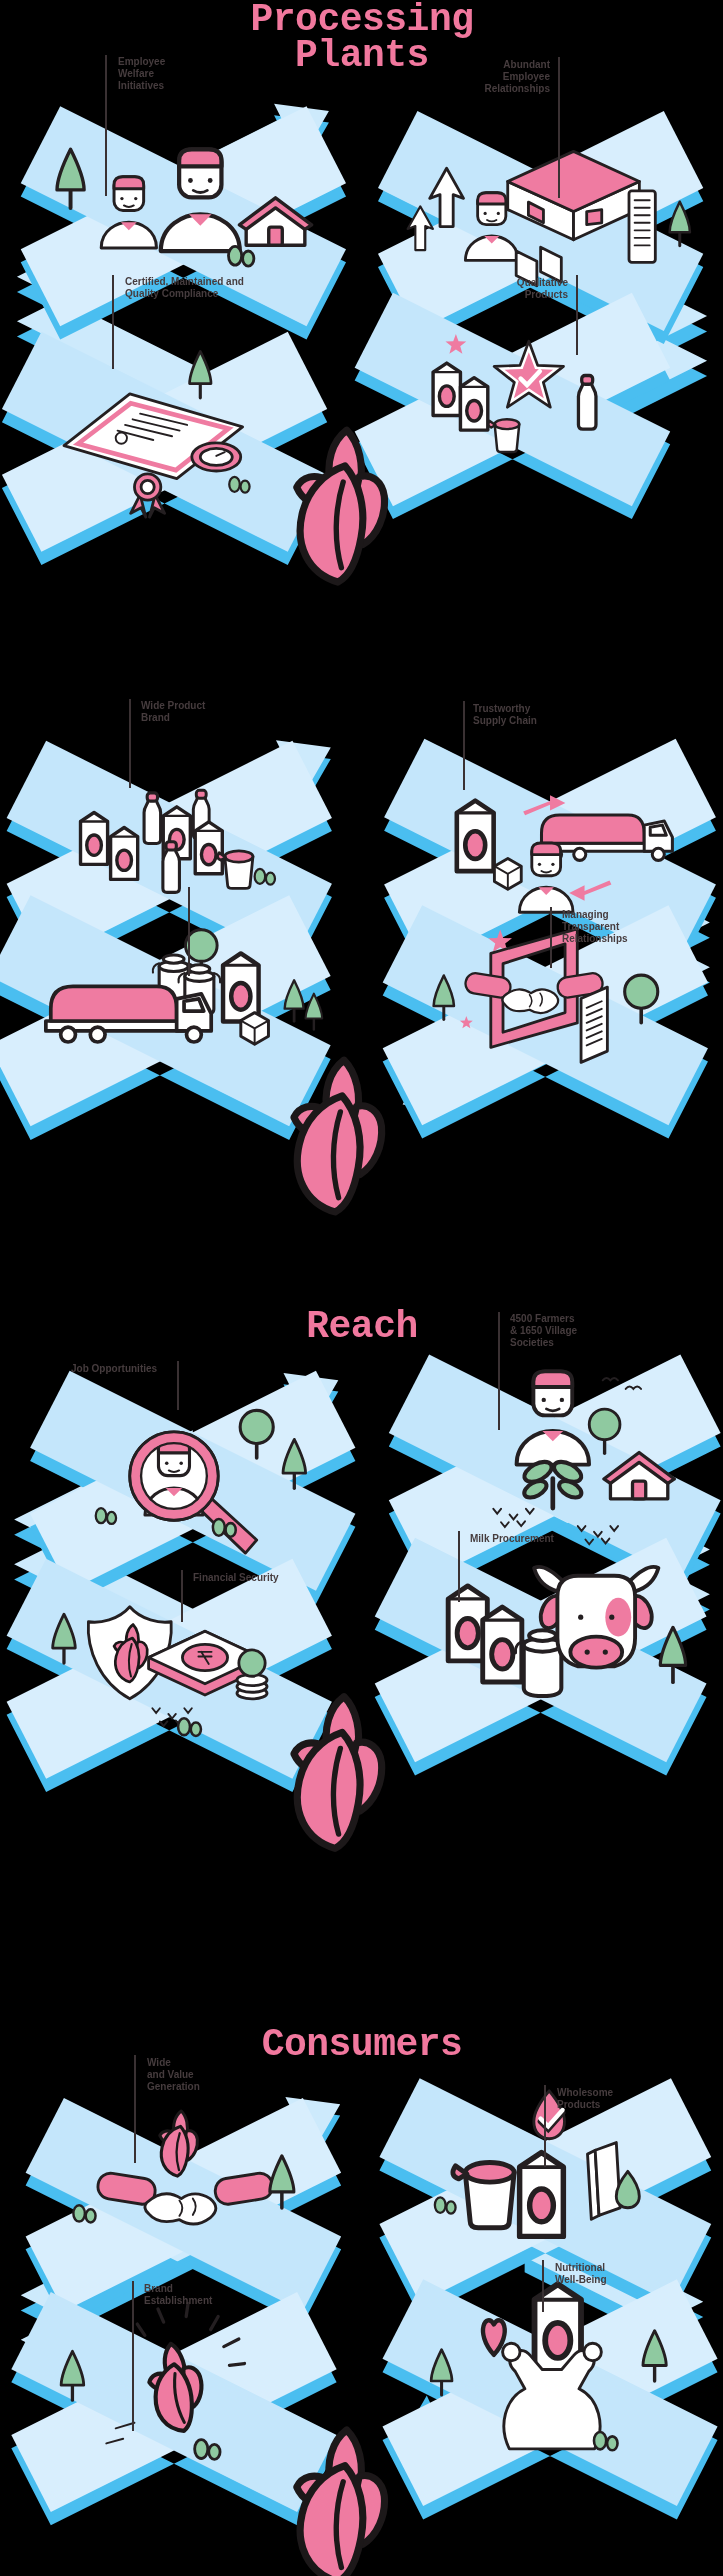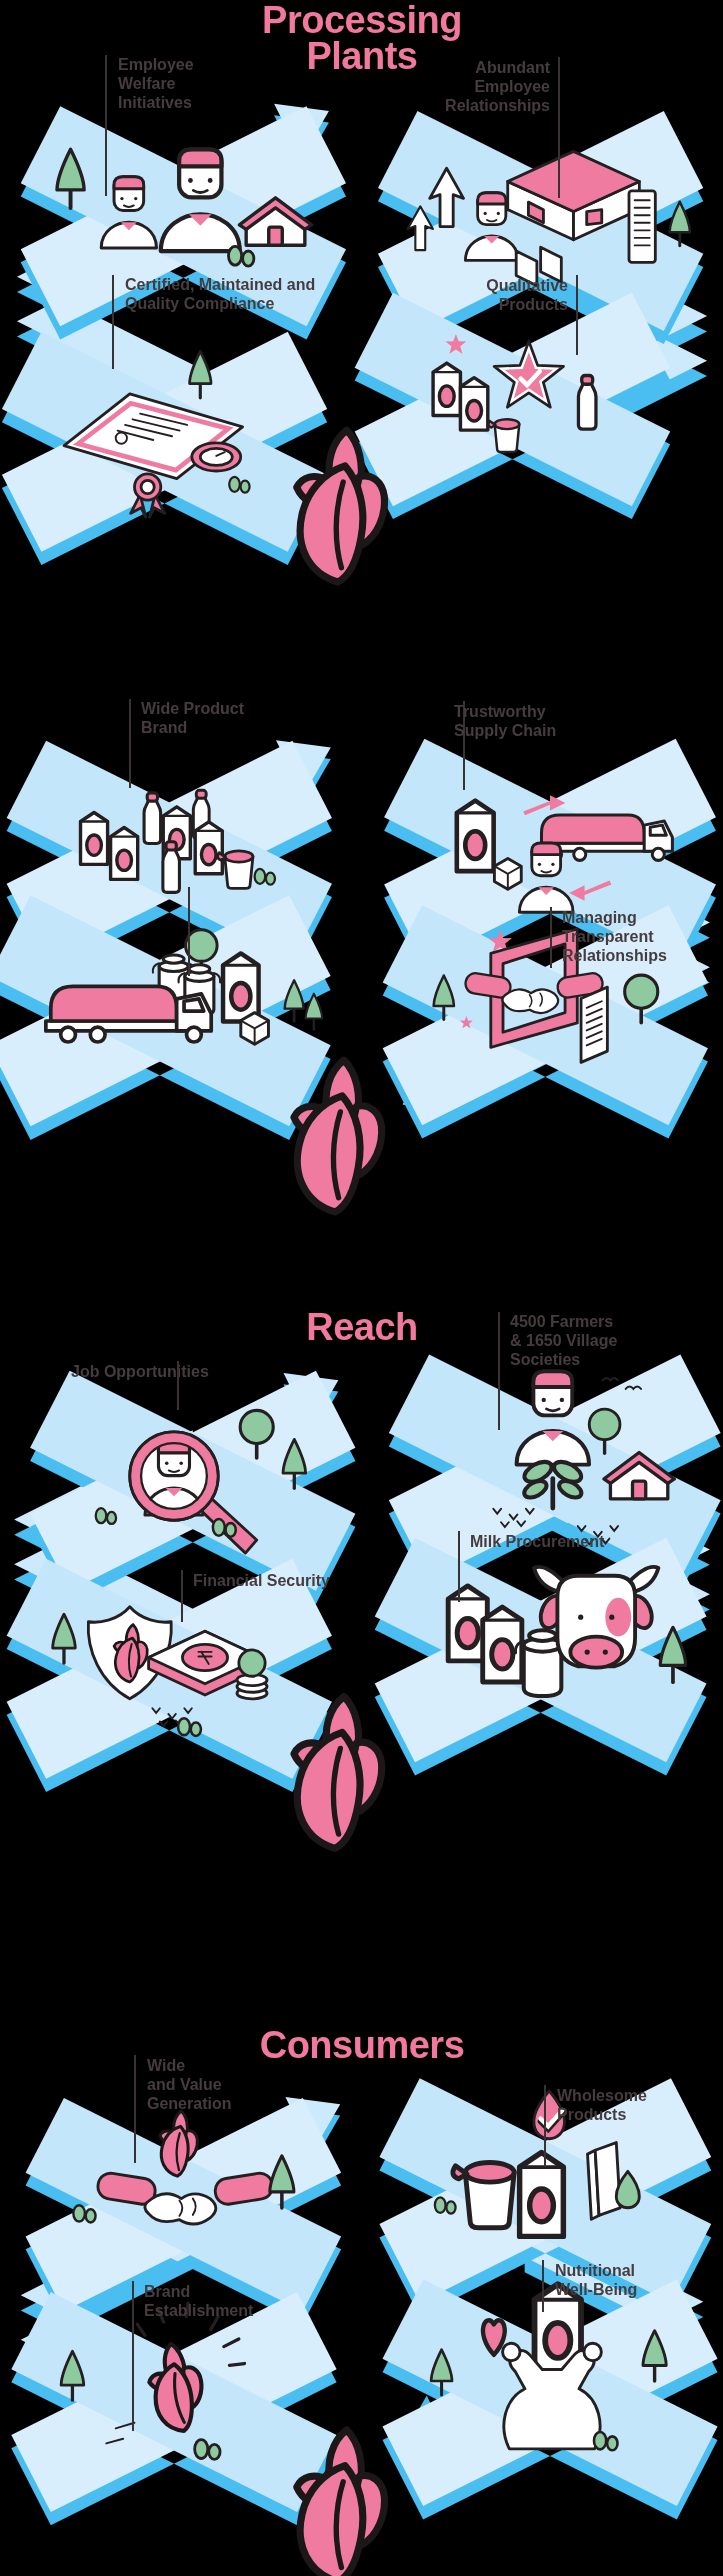--- a/index.html
+++ b/index.html
@@ -1,22 +1,22 @@
 <!DOCTYPE html>
 <html style="font-size:15px"><head>
 <meta charset="utf-8">
 <style>
   html,body{margin:0;padding:0;background:#000;}
   .canvas{position:relative;width:724px;height:2576px;background:#000;overflow:hidden;
           font-family:"Liberation Sans",sans-serif;}
   .layer{position:absolute;left:0;top:0;}
   .title{position:absolute;width:724px;text-align:center;color:#f1789e;
          font-size:38px;font-weight:bold;line-height:0.95;letter-spacing:-0.5px;
-         white-space:pre-line;}
-  .lbl{position:absolute;color:#463c3e;font-size:16px;font-weight:bold;
+         white-space:pre-line;font-family:Liberation Mono, monospace;}
+  .lbl{position:absolute;color:#463c3e;font-size:10px;font-weight:bold;
        line-height:1.18;white-space:pre-line;}
   .lbl.ra{text-align:right;}
   .lead{position:absolute;width:1.9px;background:#3a3133;}
   .pt1{fill:#d8eefd}.pt2{fill:#c4e6fb}.pe{fill:#4abef0}.arw{fill:#cdeafc}
   .w{fill:#fff;stroke:#241f21;stroke-width:3;stroke-linejoin:round;stroke-linecap:round}
   .p{fill:#ef7ba1;stroke:#241f21;stroke-width:3;stroke-linejoin:round;stroke-linecap:round}
   .pn{fill:#ef7ba1}
   .g{fill:#8fc9a0;stroke:#241f21;stroke-width:3;stroke-linejoin:round}
   .ln{stroke:#241f21;stroke-width:3.5;fill:none;stroke-linecap:round}
   .ln2{stroke:#241f21;stroke-width:2;fill:none;stroke-linecap:round}
@@ -444,21 +444,21 @@
 <div class="lbl" style="left:125px;top:276px">Certified, Maintained and
 Quality Compliance</div>
 <div class="lead" style="left:576px;top:275px;height:80px"></div>
 <div class="lbl ra" style="right:156px;top:277px">Qualitative
 Products</div>
 
 <div class="lead" style="left:129px;top:699px;height:89px"></div>
 <div class="lbl" style="left:141px;top:700px">Wide Product
 Brand</div>
 <div class="lead" style="left:463px;top:701px;height:89px"></div>
-<div class="lbl" style="left:454px;top:703px">Trustworthy
+<div class="lbl" style="left:473px;top:703px">Trustworthy
 Supply Chain</div>
 <div class="lead" style="left:188px;top:887px;height:89px"></div>
 <div class="lead" style="left:550px;top:907px;height:61px"></div>
 <div class="lbl" style="left:562px;top:909px">Managing
 Transparent
 Relationships</div>
 
 <div class="lbl" style="left:71px;top:1363px">Job Opportunities</div>
 <div class="lead" style="left:177px;top:1361px;height:49px"></div>
 <div class="lead" style="left:498px;top:1312px;height:118px"></div>

